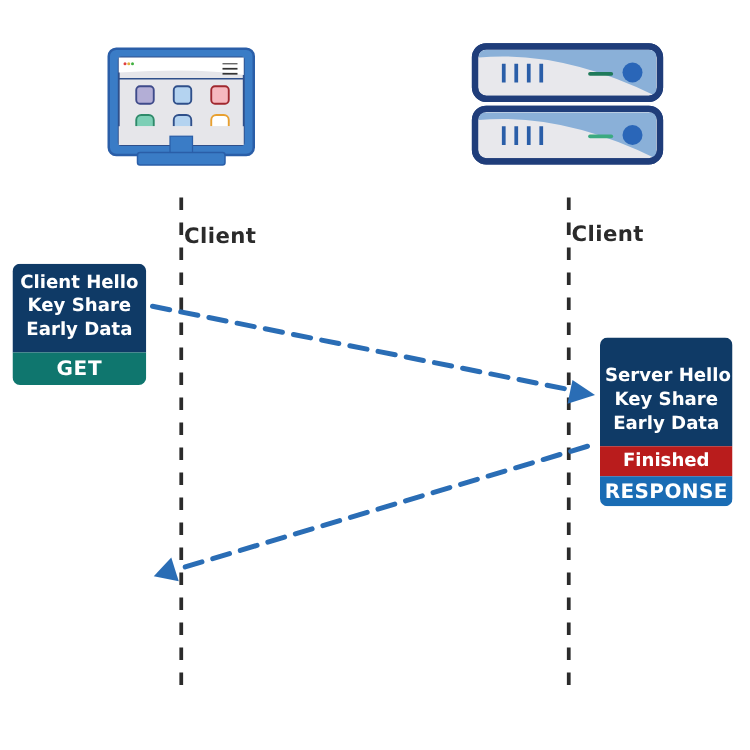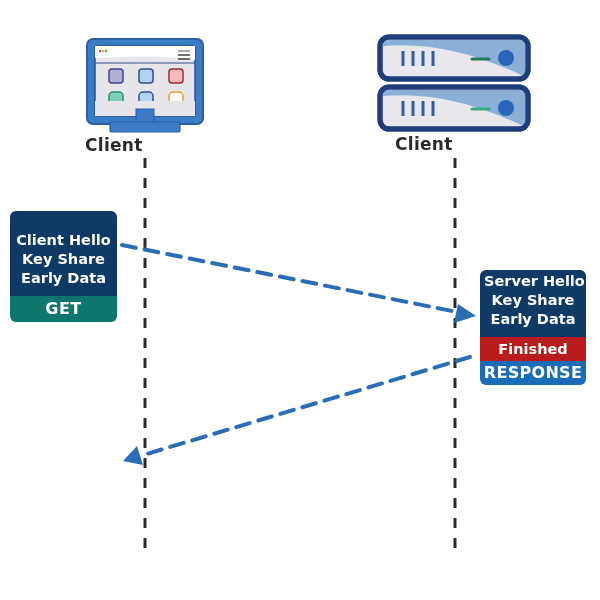--- a/index.html
+++ b/index.html
@@ -1,20 +1,20 @@
 <!DOCTYPE html>
 <html><head>
   <meta charset="utf-8">
   <style>
     html, body { margin: 0; padding: 0; background: #ffffff; }
     body { width: 600px; height: 600px; position: relative; overflow: hidden;
            font-family: "DejaVu Sans", sans-serif; }
     #diagram-svg { position: absolute; left: 0; top: 0; }
     .actor-label { position: absolute; font-weight: bold; font-size: 17px; color: #2b2b2b;
-                   text-align: left; width: 120px; letter-spacing: 0.3px; }
+                   text-align: right; width: 120px; letter-spacing: 0.3px; margin-top: 44px; }
     .msg-box { position: absolute; border-radius: 6px; overflow: hidden; color: #ffffff;
                font-weight: bold; text-align: center; }
     .msg-top { background: #0f3a66; font-size: 14.5px; line-height: 19px; padding: 7px 4px 5px 4px; }
     .msg-top div { white-space: nowrap; }
     .band-get { background: #0f766e; font-size: 16px; line-height: 26px; letter-spacing: 0.5px; }
     .band-finished { background: #b91c1c; font-size: 14.5px; line-height: 24px; }
     .band-response { background: #1a6cb4; font-size: 16px; line-height: 24px; letter-spacing: 0.3px; }
   </style>
 </head>
 <body>
@@ -79,29 +79,29 @@
   <g>
     <line x1="470" y1="357" x2="140" y2="456" stroke="#2a6db5" stroke-width="4" stroke-dasharray="14 9" stroke-linecap="round"></line>
     <polygon points="123,461 137,446 143,465" fill="#2a6db5"></polygon>
   </g>
 </svg>
 
 <div class="actor-label" style="left:85px; top:135px;">Client</div>
 <div class="actor-label" style="left:395px; top:134px;">Client</div>
 
 <div class="msg-box" style="left:10px; top:211px; width:107px;">
-  <div class="msg-top" style="height:61px; padding-top:20px; padding-bottom:4px; box-sizing:content-box;">
+  <div class="msg-top" style="height:61px; padding-top:6px; padding-bottom:4px; box-sizing:content-box;">
     <div>Client Hello</div>
     <div>Key Share</div>
     <div>Early Data</div>
   </div>
   <div class="band-get">GET</div>
 </div>
 
 <div class="msg-box" style="left:480px; top:270px; width:106px;">
-  <div class="msg-top" style="height:61px; padding-top:2px; padding-bottom:4px; box-sizing:content-box;">
+  <div class="msg-top" style="height:61px; padding-top:22px; padding-bottom:4px; box-sizing:content-box;">
     <div>Server Hello</div>
     <div>Key Share</div>
     <div>Early Data</div>
   </div>
   <div class="band-finished">Finished</div>
   <div class="band-response">RESPONSE</div>
 </div>
 
 </body></html>

